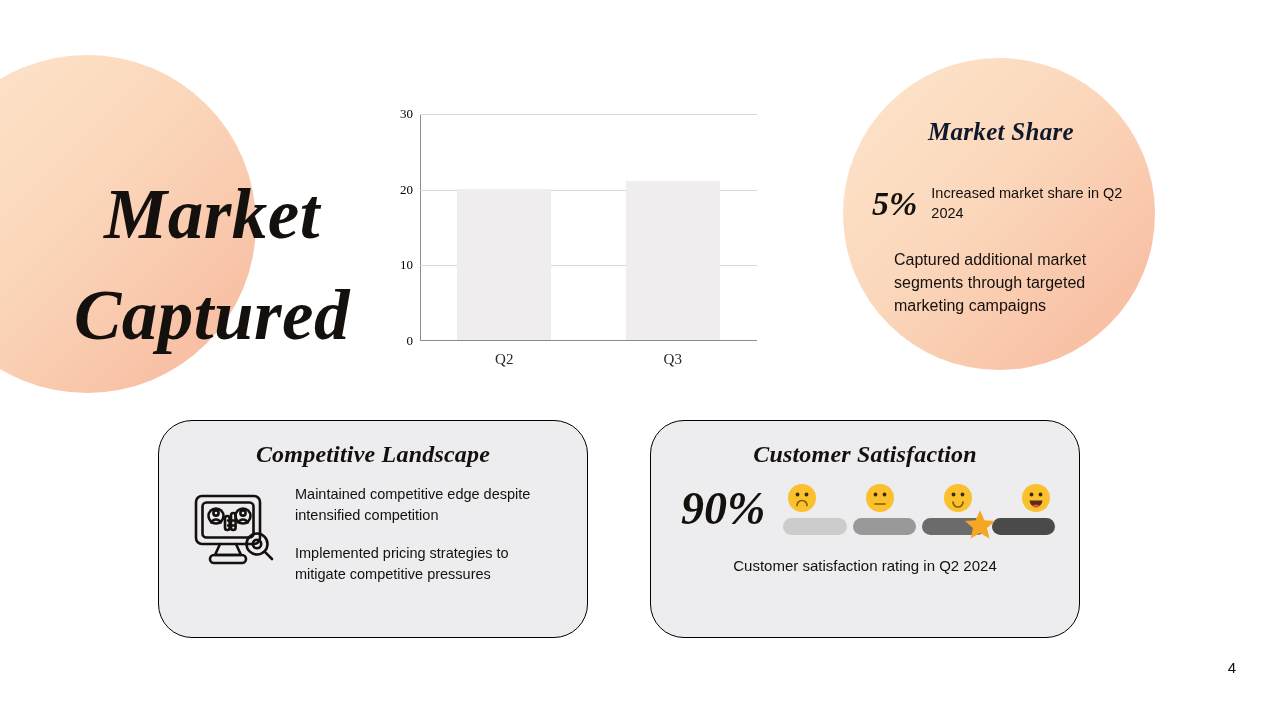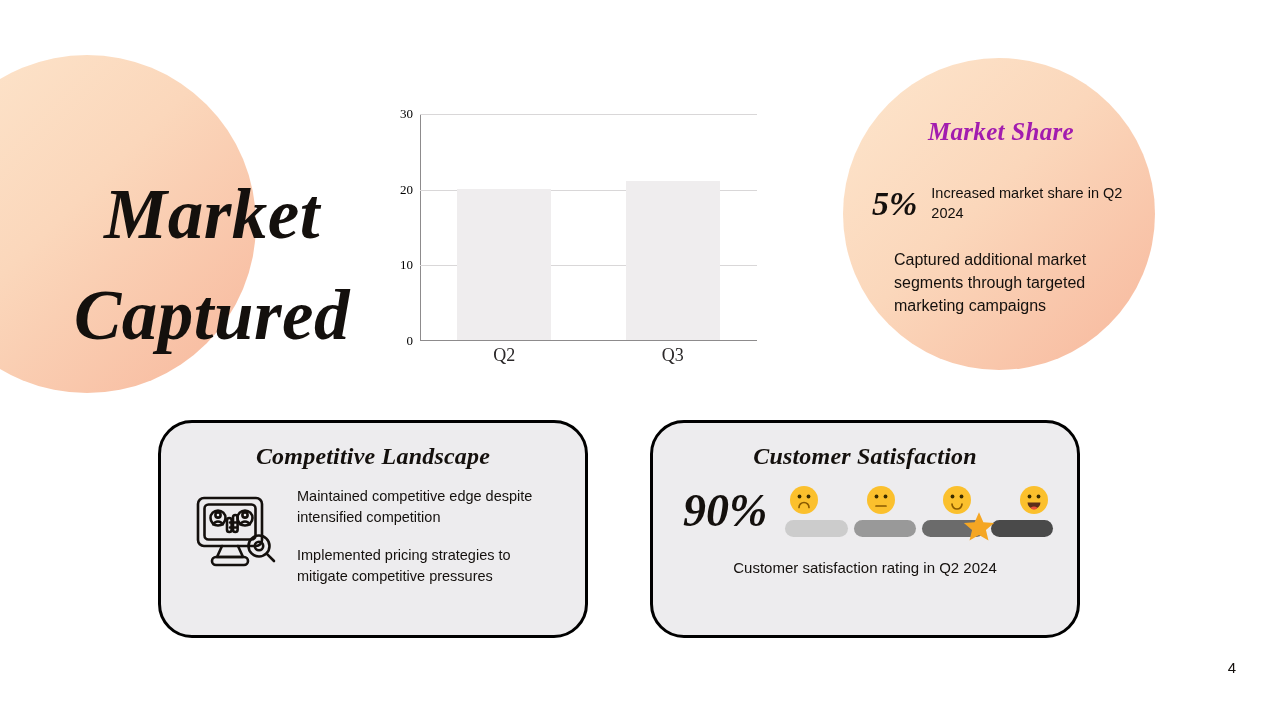--- a/index.html
+++ b/index.html
@@ -86,40 +86,40 @@
     white-space: nowrap;
   }
   .bar {
     position: absolute;
     bottom: 1px;
     background: #efedee;
   }
   .xtick {
     position: absolute;
     top: 100%;
-    margin-top: 4px;
+    margin-top: 10px;
     transform: translateX(-50%);
     font-family: "Liberation Serif", serif;
-    font-size: 18px;
+    font-size: 15px;
     color: #2b2829;
     white-space: nowrap;
   }
 
   
   #share-content {
     position: absolute;
     left: 872px; top: 118px;
     width: 258px;
   }
   #share-title {
     font-family: "Liberation Serif", serif;
     font-style: italic;
     font-weight: 700;
     font-size: 25px;
-    color: #a21caf;
+    color: #0f172a;
     text-align: center;
     letter-spacing: 0.3px;
   }
   #share-stat-row {
     display: flex;
     align-items: center;
     gap: 14px;
     margin-top: 38px;
   }
   #share-pct {
@@ -140,21 +140,21 @@
     font-size: 16px;
     line-height: 1.43;
     color: #14100d;
     padding-left: 22px;
   }
 
   
   .card {
     position: absolute;
     background: #edecee;
-    border: 3px solid #000000;
+    border: 1px solid #000000;
     border-radius: 34px;
   }
   #card-competitive { left: 158px; top: 420px; width: 430px; height: 218px; }
   #card-satisfaction { left: 650px; top: 420px; width: 430px; height: 218px; }
 
   .card-title {
     font-family: "Liberation Serif", serif;
     font-style: italic;
     font-weight: 700;
     font-size: 24px;

